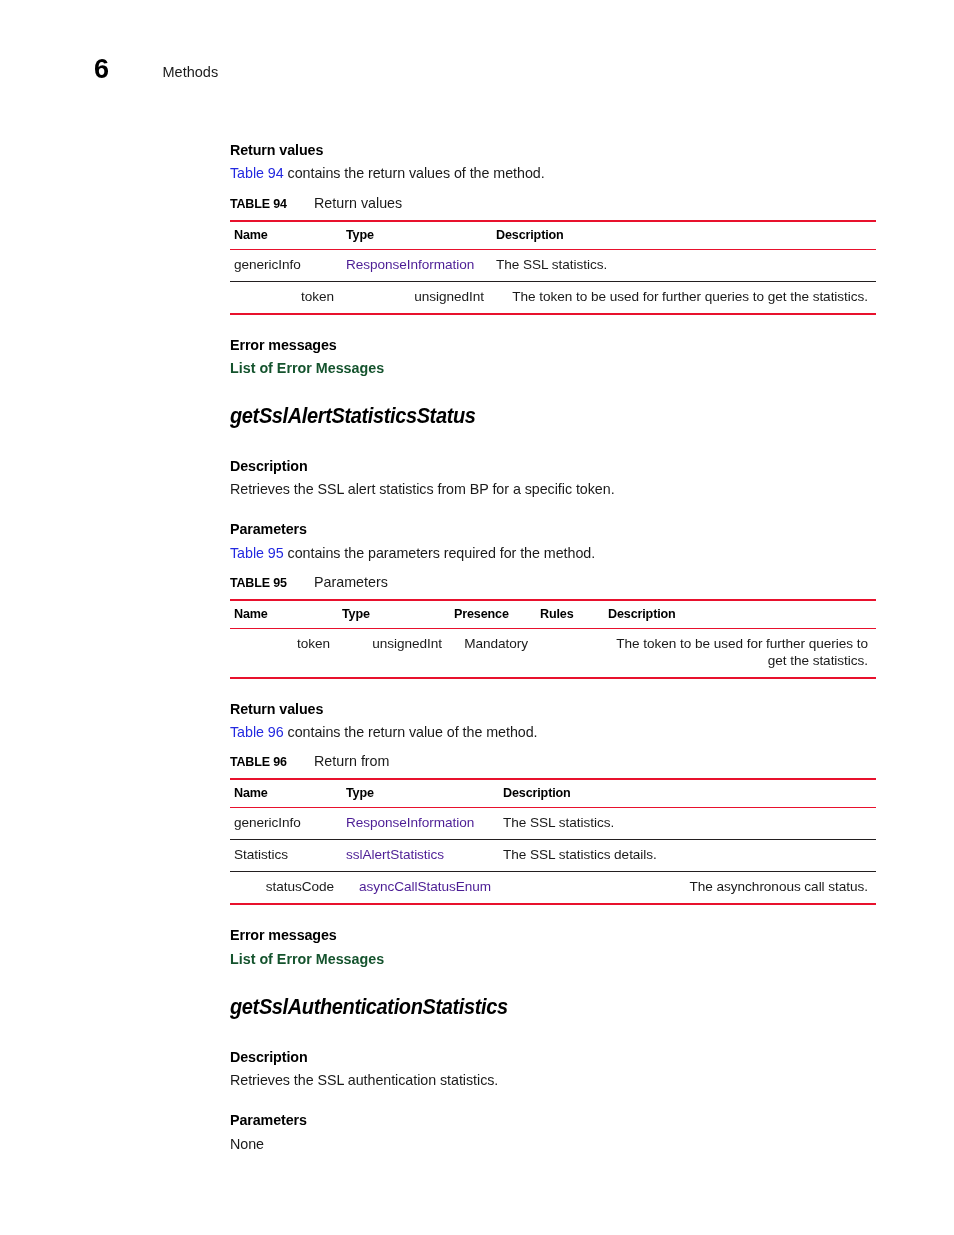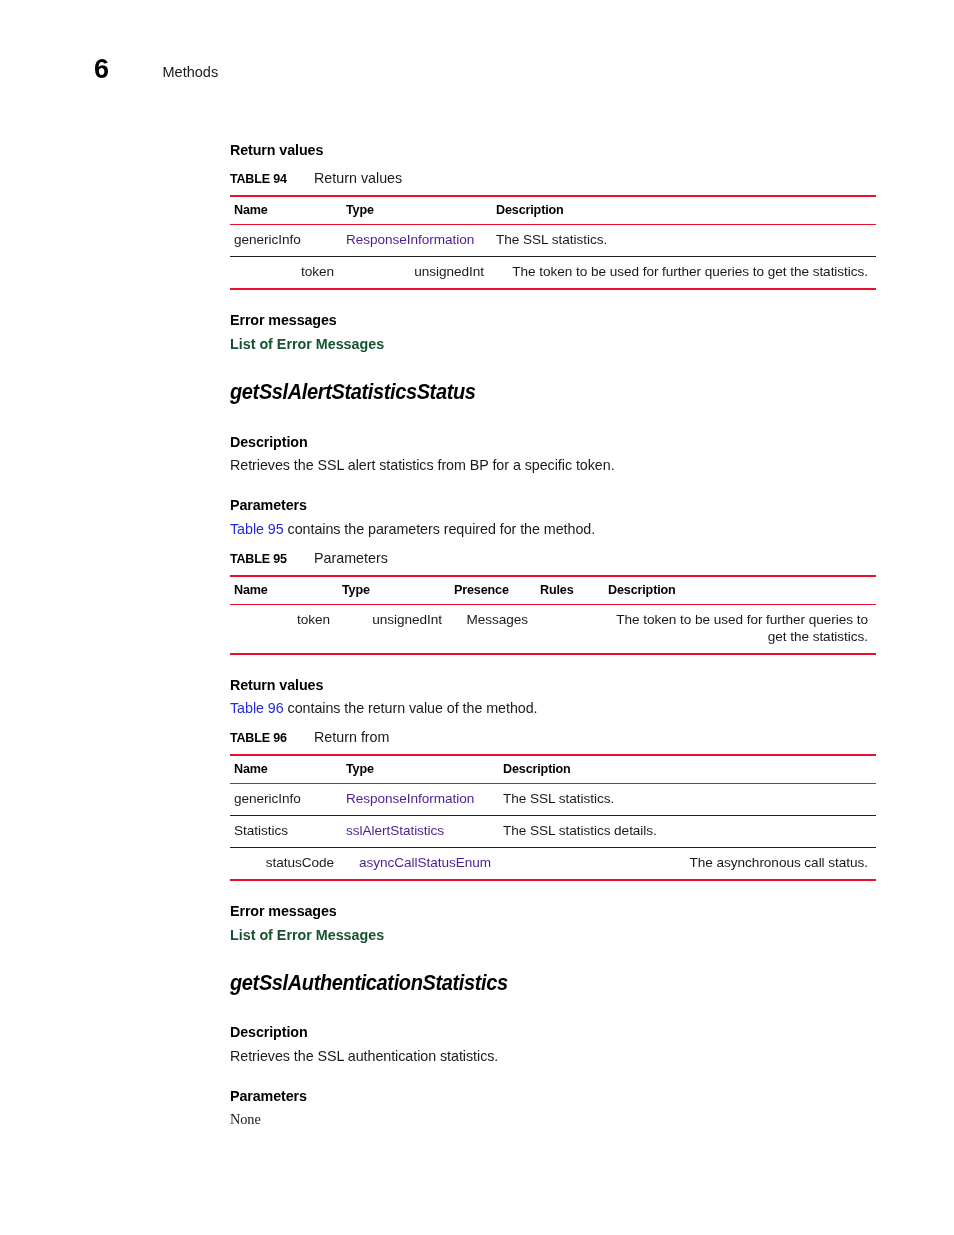--- a/index.html
+++ b/index.html
@@ -169,20 +169,21 @@
 
   <div class="page-header">
     <span class="chapter-number">6</span>
     <span class="chapter-title">Methods</span>
   </div>
 
   <div class="content">
 
     <div class="blk" style="margin-top:0;">
       <h3 class="sec-head">Return values</h3>
+      <p class="body-text" style="margin-top:7px;"><span class="xref">Table 94</span><span> contains the return values of the method.</span></p>
     </div>
 
     <div class="table-caption" style="margin-top:13px;">
       <span class="tlabel">TABLE 94</span>
       <span class="tname">Return values</span>
     </div>
 
     <table class="doc-table" style="margin-top:8px;">
       <colgroup>
           <col style="width:112px">
@@ -246,21 +247,21 @@
           <th>Type</th>
           <th>Presence</th>
           <th>Rules</th>
           <th>Description</th>
         </tr>
       </thead>
       <tbody>
         <tr>
           <td>token</td>
           <td>unsignedInt</td>
-          <td>Messages</td>
+          <td>Mandatory</td>
           <td></td>
           <td>The token to be used for further queries to get the statistics.</td>
         </tr>
       </tbody>
     </table>
 
     <div class="blk" style="margin-top:22px;">
       <h3 class="sec-head">Return values</h3>
       <p class="body-text" style="margin-top:7px;"><span class="xref">Table 96</span><span> contains the return value of the method.</span></p>
     </div>
@@ -309,17 +310,17 @@
 
     <h2 class="method-head" style="margin-top:28px;">getSslAuthenticationStatistics</h2>
 
     <div class="blk" style="margin-top:29px;">
       <h3 class="sec-head">Description</h3>
       <p class="body-text" style="margin-top:7px;">Retrieves the SSL authentication statistics.</p>
     </div>
 
     <div class="blk" style="margin-top:23px;">
       <h3 class="sec-head">Parameters</h3>
-      <p class="body-text" style="margin-top:7px;font-family:Liberation Serif, serif;">None</p>
+      <p class="body-text" style="margin-top:7px;">None</p>
     </div>
 
   </div>
 </div>
 
 </body></html>

